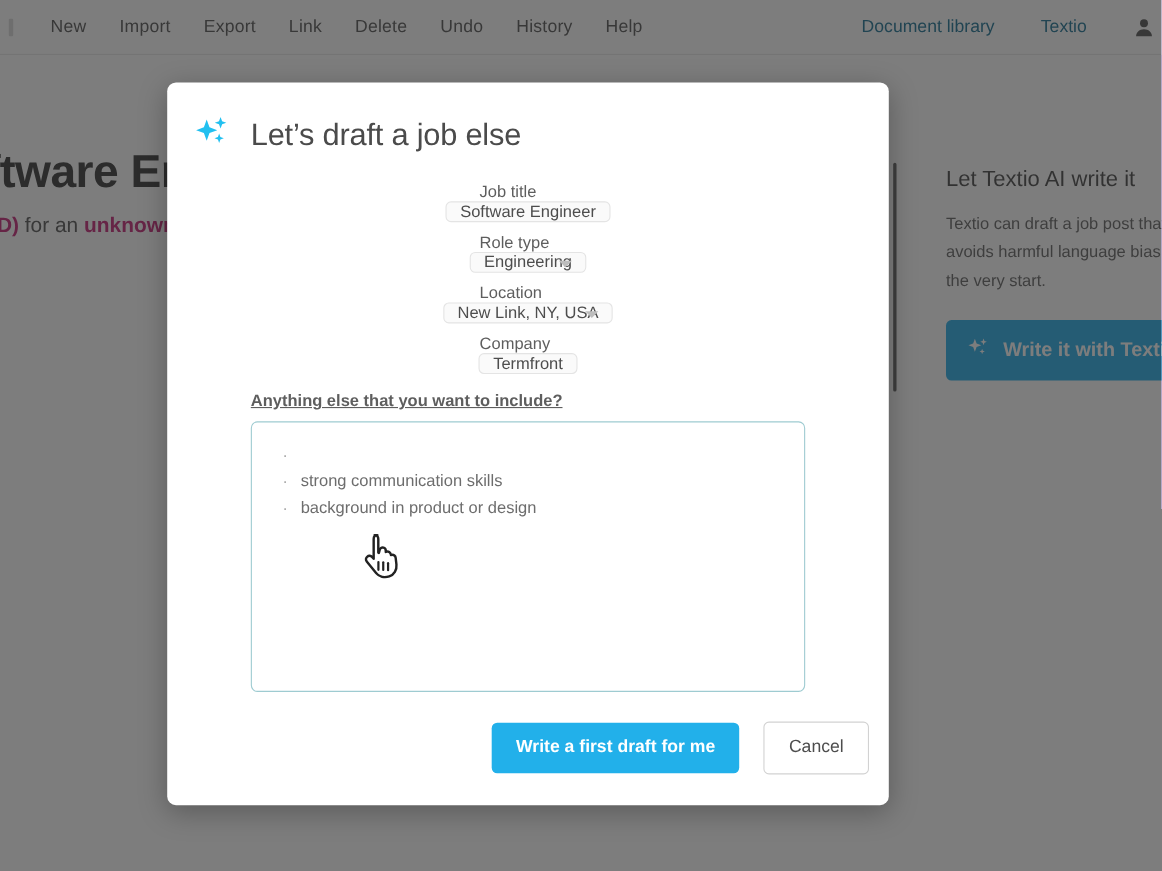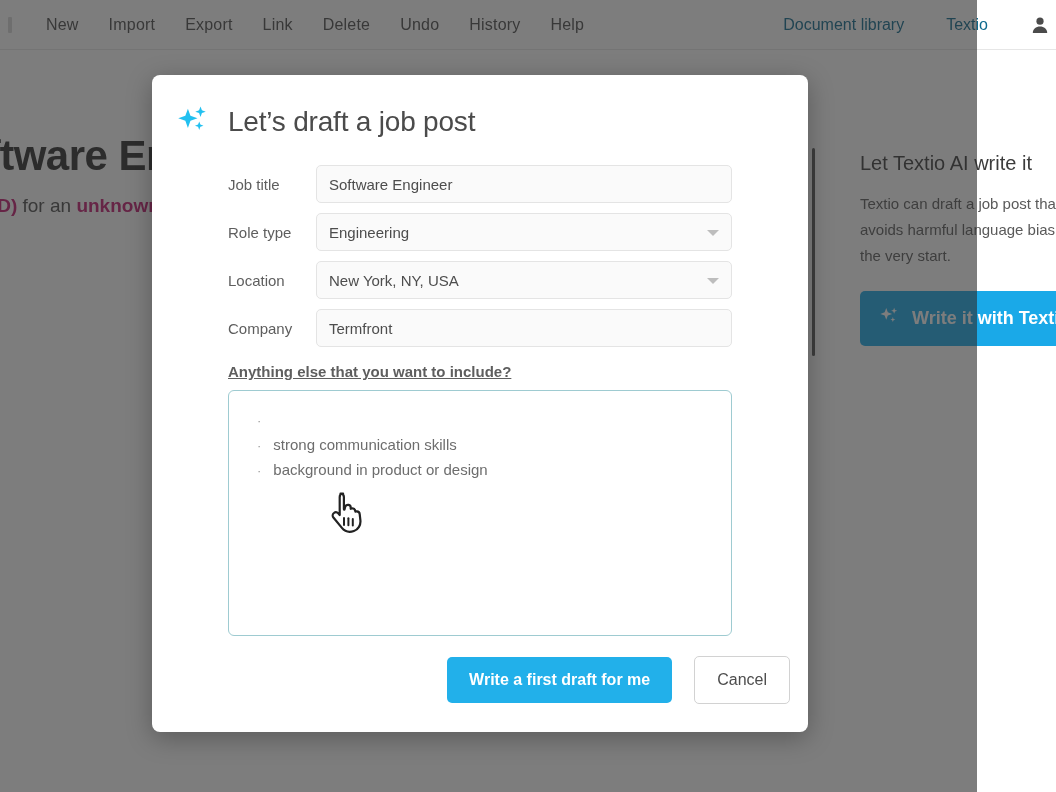--- a/index.html
+++ b/index.html
@@ -6,21 +6,21 @@
 
   html, body {
     width: 1056px;
     height: 792px;
     overflow: hidden;
     font-family: "Liberation Sans", sans-serif;
   }
 
   #app {
     position: relative;
-    width: 977px;
+    width: 1056px;
     height: 792px;
     background: #6d28d9;
   }
 
   
   .page-layer {
     position: absolute;
     inset: 0;
     background: #ffffff;
   }
@@ -178,20 +178,21 @@
 
   .form {
     margin-top: 24px;
     padding: 0 76px 0 76px;
   }
 
   .form-row {
     display: flex;
     align-items: center;
     margin-bottom: 10px;
+    flex-direction: column;
   }
 
   .form-label {
     width: 88px;
     font-size: 15px;
     color: #5e5e5e;
     flex: none;
   }
 
   .field {
@@ -353,21 +354,21 @@
   <div class="modal">
 
     <div class="modal-head">
       <span>
         <svg width="34" height="34" viewBox="0 0 24 24" aria-hidden="true">
           <path d="M8.4 4.0 L10.2 9.0 L15.2 10.8 L10.2 12.6 L8.4 17.6 L6.6 12.6 L1.6 10.8 L6.6 9.0 Z" fill="#22c0f0"></path>
           <path d="M17.3 2.4 L18.3 5.1 L21.0 6.1 L18.3 7.1 L17.3 9.8 L16.3 7.1 L13.6 6.1 L16.3 5.1 Z" fill="#22c0f0"></path>
           <path d="M16.4 13.0 L17.2 15.2 L19.4 16.0 L17.2 16.8 L16.4 19.0 L15.6 16.8 L13.4 16.0 L15.6 15.2 Z" fill="#22c0f0"></path>
         </svg>
       </span>
-      <span class="modal-title">Let’s draft a job post</span>
+      <span class="modal-title">Let’s draft a job else</span>
     </div>
 
     <div class="form">
 
       <div class="form-row">
         <span class="form-label">Job title</span>
         <div class="field">
           <span>Software Engineer</span>
         </div>
       </div>
@@ -376,21 +377,21 @@
         <span class="form-label">Role type</span>
         <div class="field">
           <span>Engineering</span>
           <span class="caret"></span>
         </div>
       </div>
 
       <div class="form-row">
         <span class="form-label">Location</span>
         <div class="field">
-          <span>New York, NY, USA</span>
+          <span>New Link, NY, USA</span>
           <span class="caret"></span>
         </div>
       </div>
 
       <div class="form-row">
         <span class="form-label">Company</span>
         <div class="field">
           <span>Termfront</span>
         </div>
       </div>

